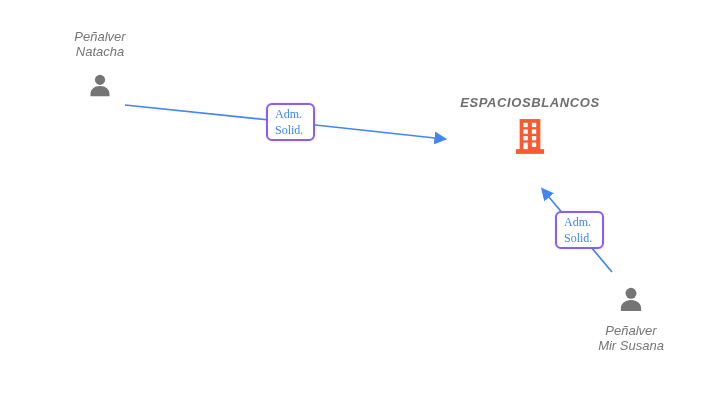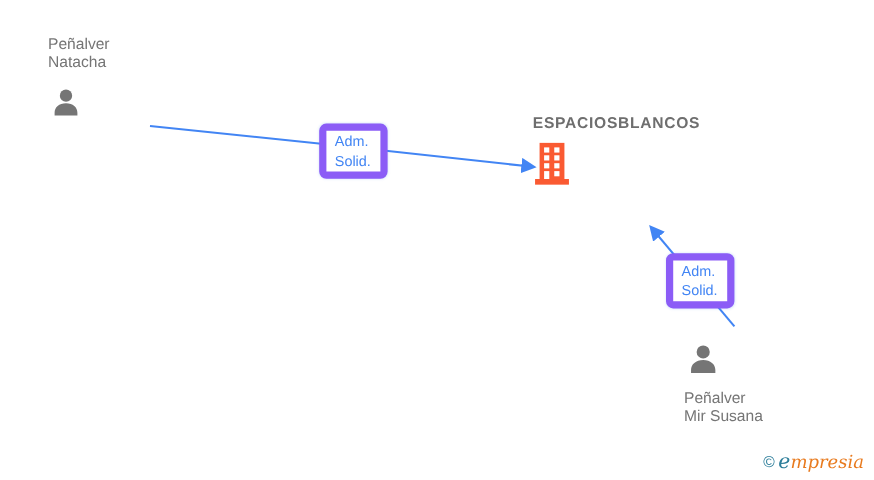--- a/index.html
+++ b/index.html
@@ -3,35 +3,36 @@
 <meta charset="utf-8">
 <style>
   html,body{margin:0;padding:0;}
   body{
     width:728px;height:400px;position:relative;overflow:hidden;
     background:#ffffff;
     font-family:"Liberation Sans","DejaVu Sans",sans-serif;
   }
   .stage{position:absolute;inset:0;width:728px;height:400px;}
   svg.edges{position:absolute;left:0;top:0;z-index:1;}
-  .node{position:absolute;z-index:2;text-align:left;cursor:pointer;}
+  .node{position:absolute;z-index:2;text-align:center;cursor:pointer;font-style:italic;}
   .person-label{
     color:#757575;font-size:13px;line-height:14.5px;font-weight:400;
   }
   .person-icon{display:inline-block;}
   .company-label{
     color:#6e6e6e;font-size:13px;line-height:14px;font-weight:700;
     letter-spacing:.6px;
   }
   .edge-label{
     position:absolute;z-index:3;
-    background:#ffffff;border:6px solid #8b5cf6;border-radius:6px;
+    background:#ffffff;border:2px solid #8b5cf6;border-radius:6px;
     color:#4285F4;font-size:12px;line-height:16px;
     padding:1px 6px 1px 7px;text-align:left;
     box-shadow:0 0 2px rgba(66,133,244,.25);
+    font-family:Liberation Serif, serif;
   }
   .watermark{
     position:absolute;right:8px;bottom:5px;z-index:2;
     font-size:15px;white-space:nowrap;cursor:pointer;
   }
   .wm-copy{color:#2D7E9A;font-size:13px;vertical-align:1px;margin-right:3px;}
   .wm-script{font-family:"DejaVu Serif","Liberation Serif",serif;font-style:italic;}
   .wm-e{color:#2D7E9A;font-size:17px;}
   .wm-rest{color:#E87A1E;}
 </style>
@@ -99,17 +100,14 @@
   <div class="edge-label" style="left:266px;top:103px;width:32px;">
     <div>Adm.</div>
     <div>Solid.</div>
   </div>
 
   <div class="edge-label" style="left:555px;top:211px;width:32px;">
     <div>Adm.</div>
     <div>Solid.</div>
   </div>
 
-  <div class="watermark">
-    <span class="wm-copy">©</span><span class="wm-script wm-e">e</span><span class="wm-script wm-rest">mpresia</span>
-  </div>
 
 </div>
 
 </body></html>

